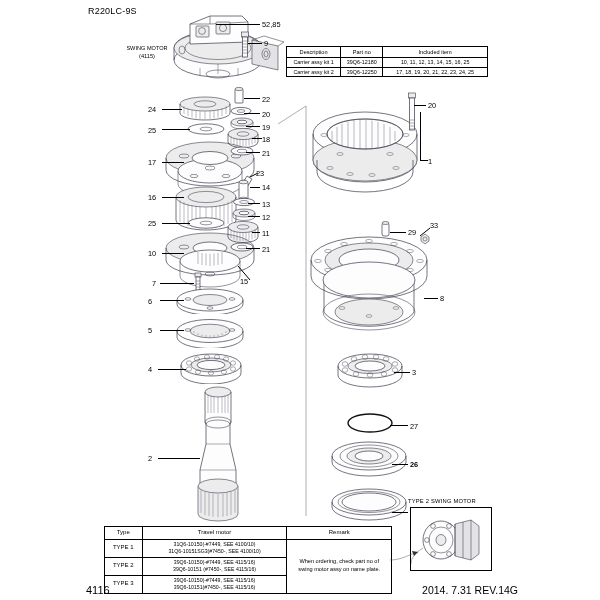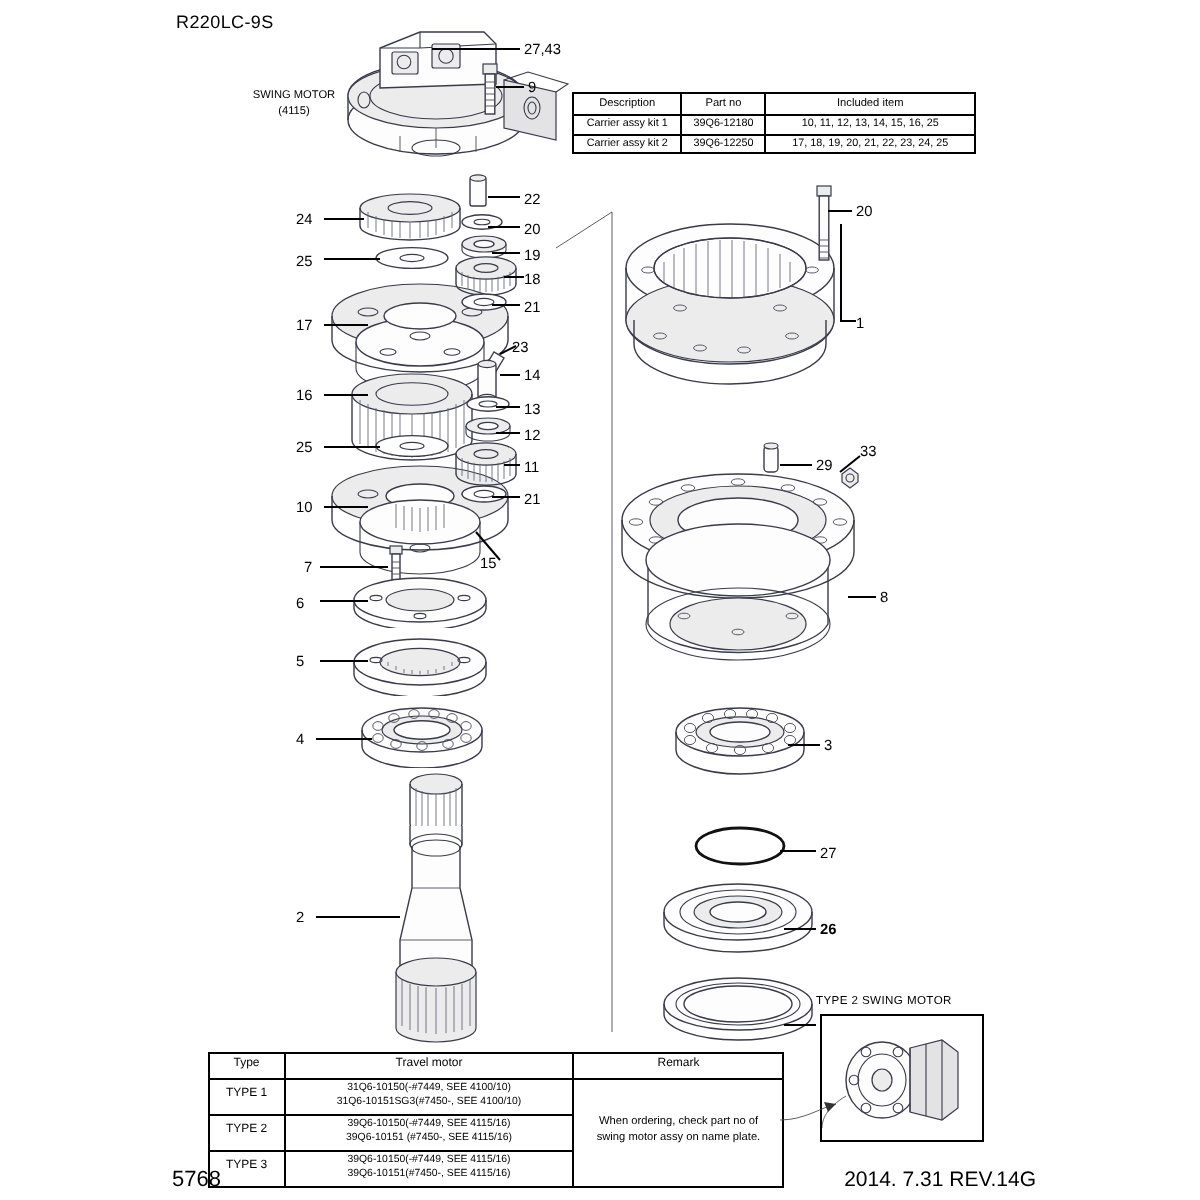--- a/index.html
+++ b/index.html
@@ -542,21 +542,21 @@
     <svg width="78" height="36" viewBox="0 0 78 36">
       <ellipse class="fillw" cx="39" cy="16" rx="37" ry="13"></ellipse>
       <path class="nofill" d="M2 16 L2 21 A37 13 0 0 0 76 21 L76 16"></path>
       <ellipse class="nofill2" cx="39" cy="16" rx="31" ry="10.5"></ellipse>
       <ellipse class="fillw" cx="39" cy="16" rx="27" ry="9"></ellipse>
     </svg>
   </div>
   <div class="abs lead" style="left:392px;top:512px;width:16px;"></div>
 
   <div id="callout-layer">
-      <div class="abs callout" style="left: 262px; top: 21px;">27,43</div>
+      <div class="abs callout" style="left: 262px; top: 21px;">52,85</div>
       <div class="abs callout" style="left: 264px; top: 40px;">9</div>
       <div class="abs callout" style="left: 262px; top: 96px;">22</div>
       <div class="abs callout" style="left: 148px; top: 106px;">24</div>
       <div class="abs callout" style="left: 262px; top: 111px;">20</div>
       <div class="abs callout" style="left: 262px; top: 124px;">19</div>
       <div class="abs callout" style="left: 148px; top: 127px;">25</div>
       <div class="abs callout" style="left: 262px; top: 136px;">18</div>
       <div class="abs callout" style="left: 262px; top: 150px;">21</div>
       <div class="abs callout" style="left: 148px; top: 159px;">17</div>
       <div class="abs callout" style="left: 256px; top: 170px;">23</div>
@@ -639,16 +639,16 @@
       </table>
   </div>
 
   <div class="abs" style="left:390px;top:548px;">
     <svg width="36" height="22" viewBox="0 0 36 22">
       <path class="thin" d="M0 12 C12 12 20 6 28 4"></path>
       <path d="M28 4 L22 3 L24 8 Z" fill="#333"></path>
     </svg>
   </div>
 
-  <div class="abs" id="page-number">5768</div>
+  <div class="abs" id="page-number">4116</div>
   <div class="abs" id="revision">2014. 7.31  REV.14G</div>
 
 </div>
 
 </body></html>

